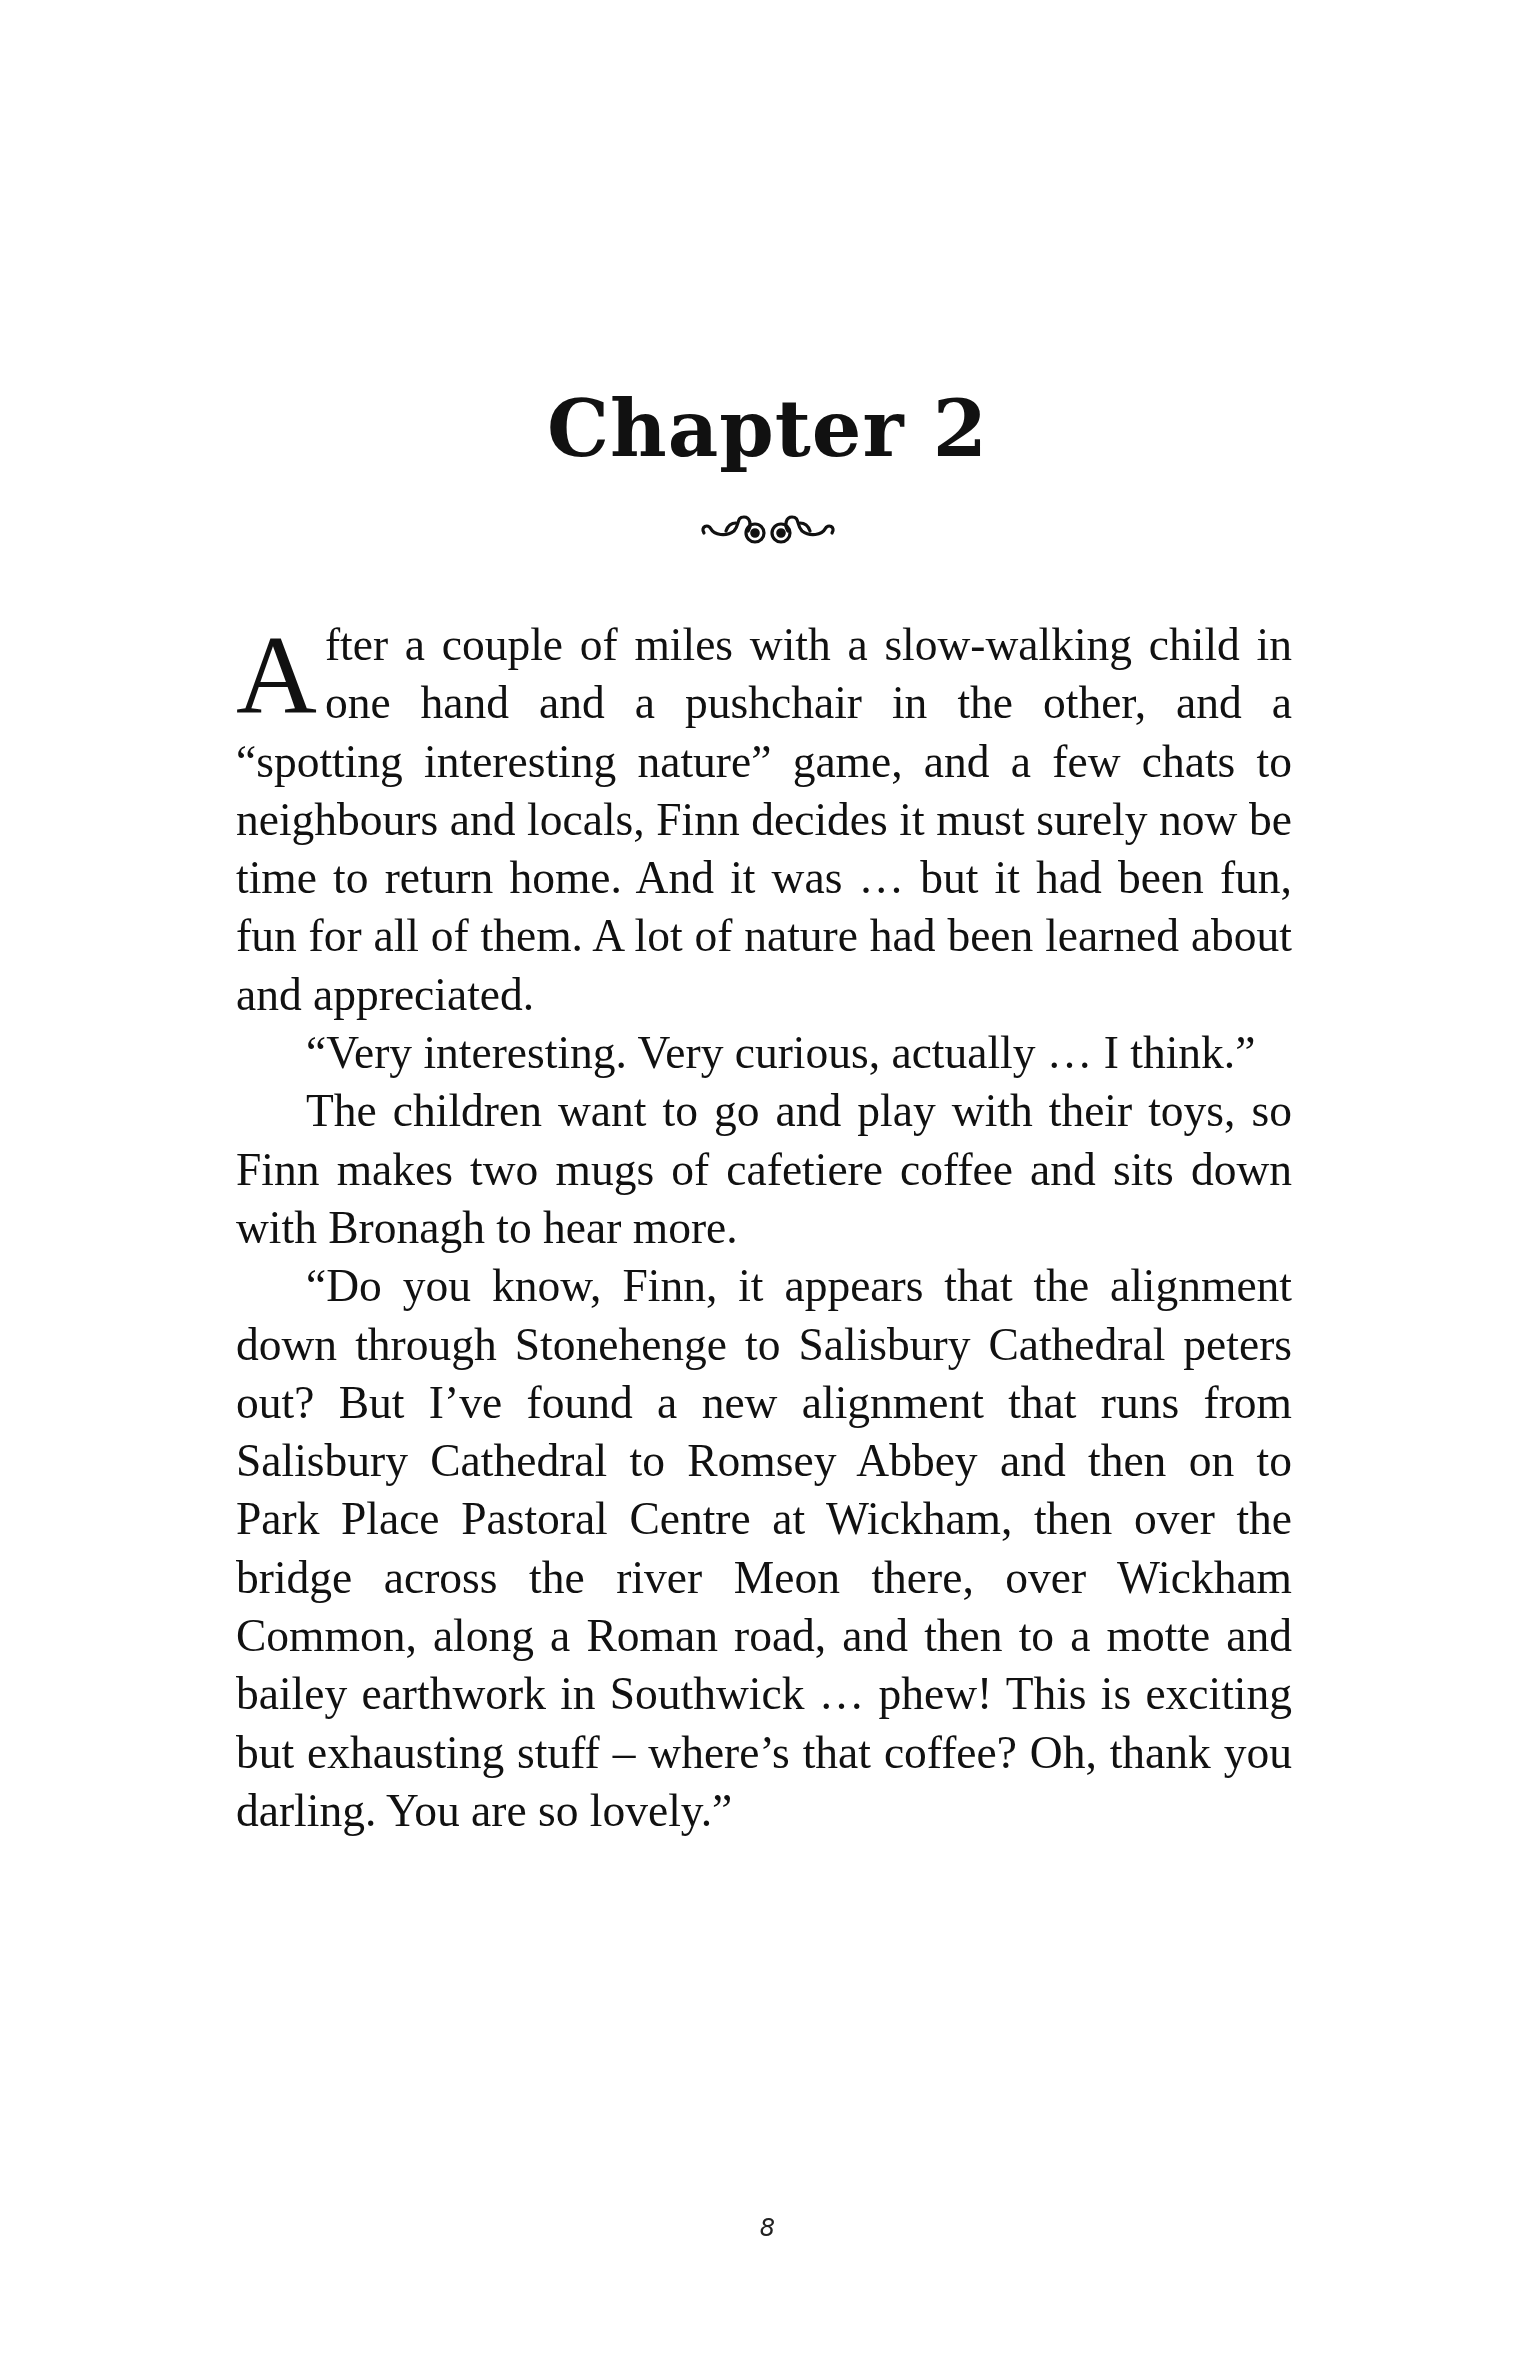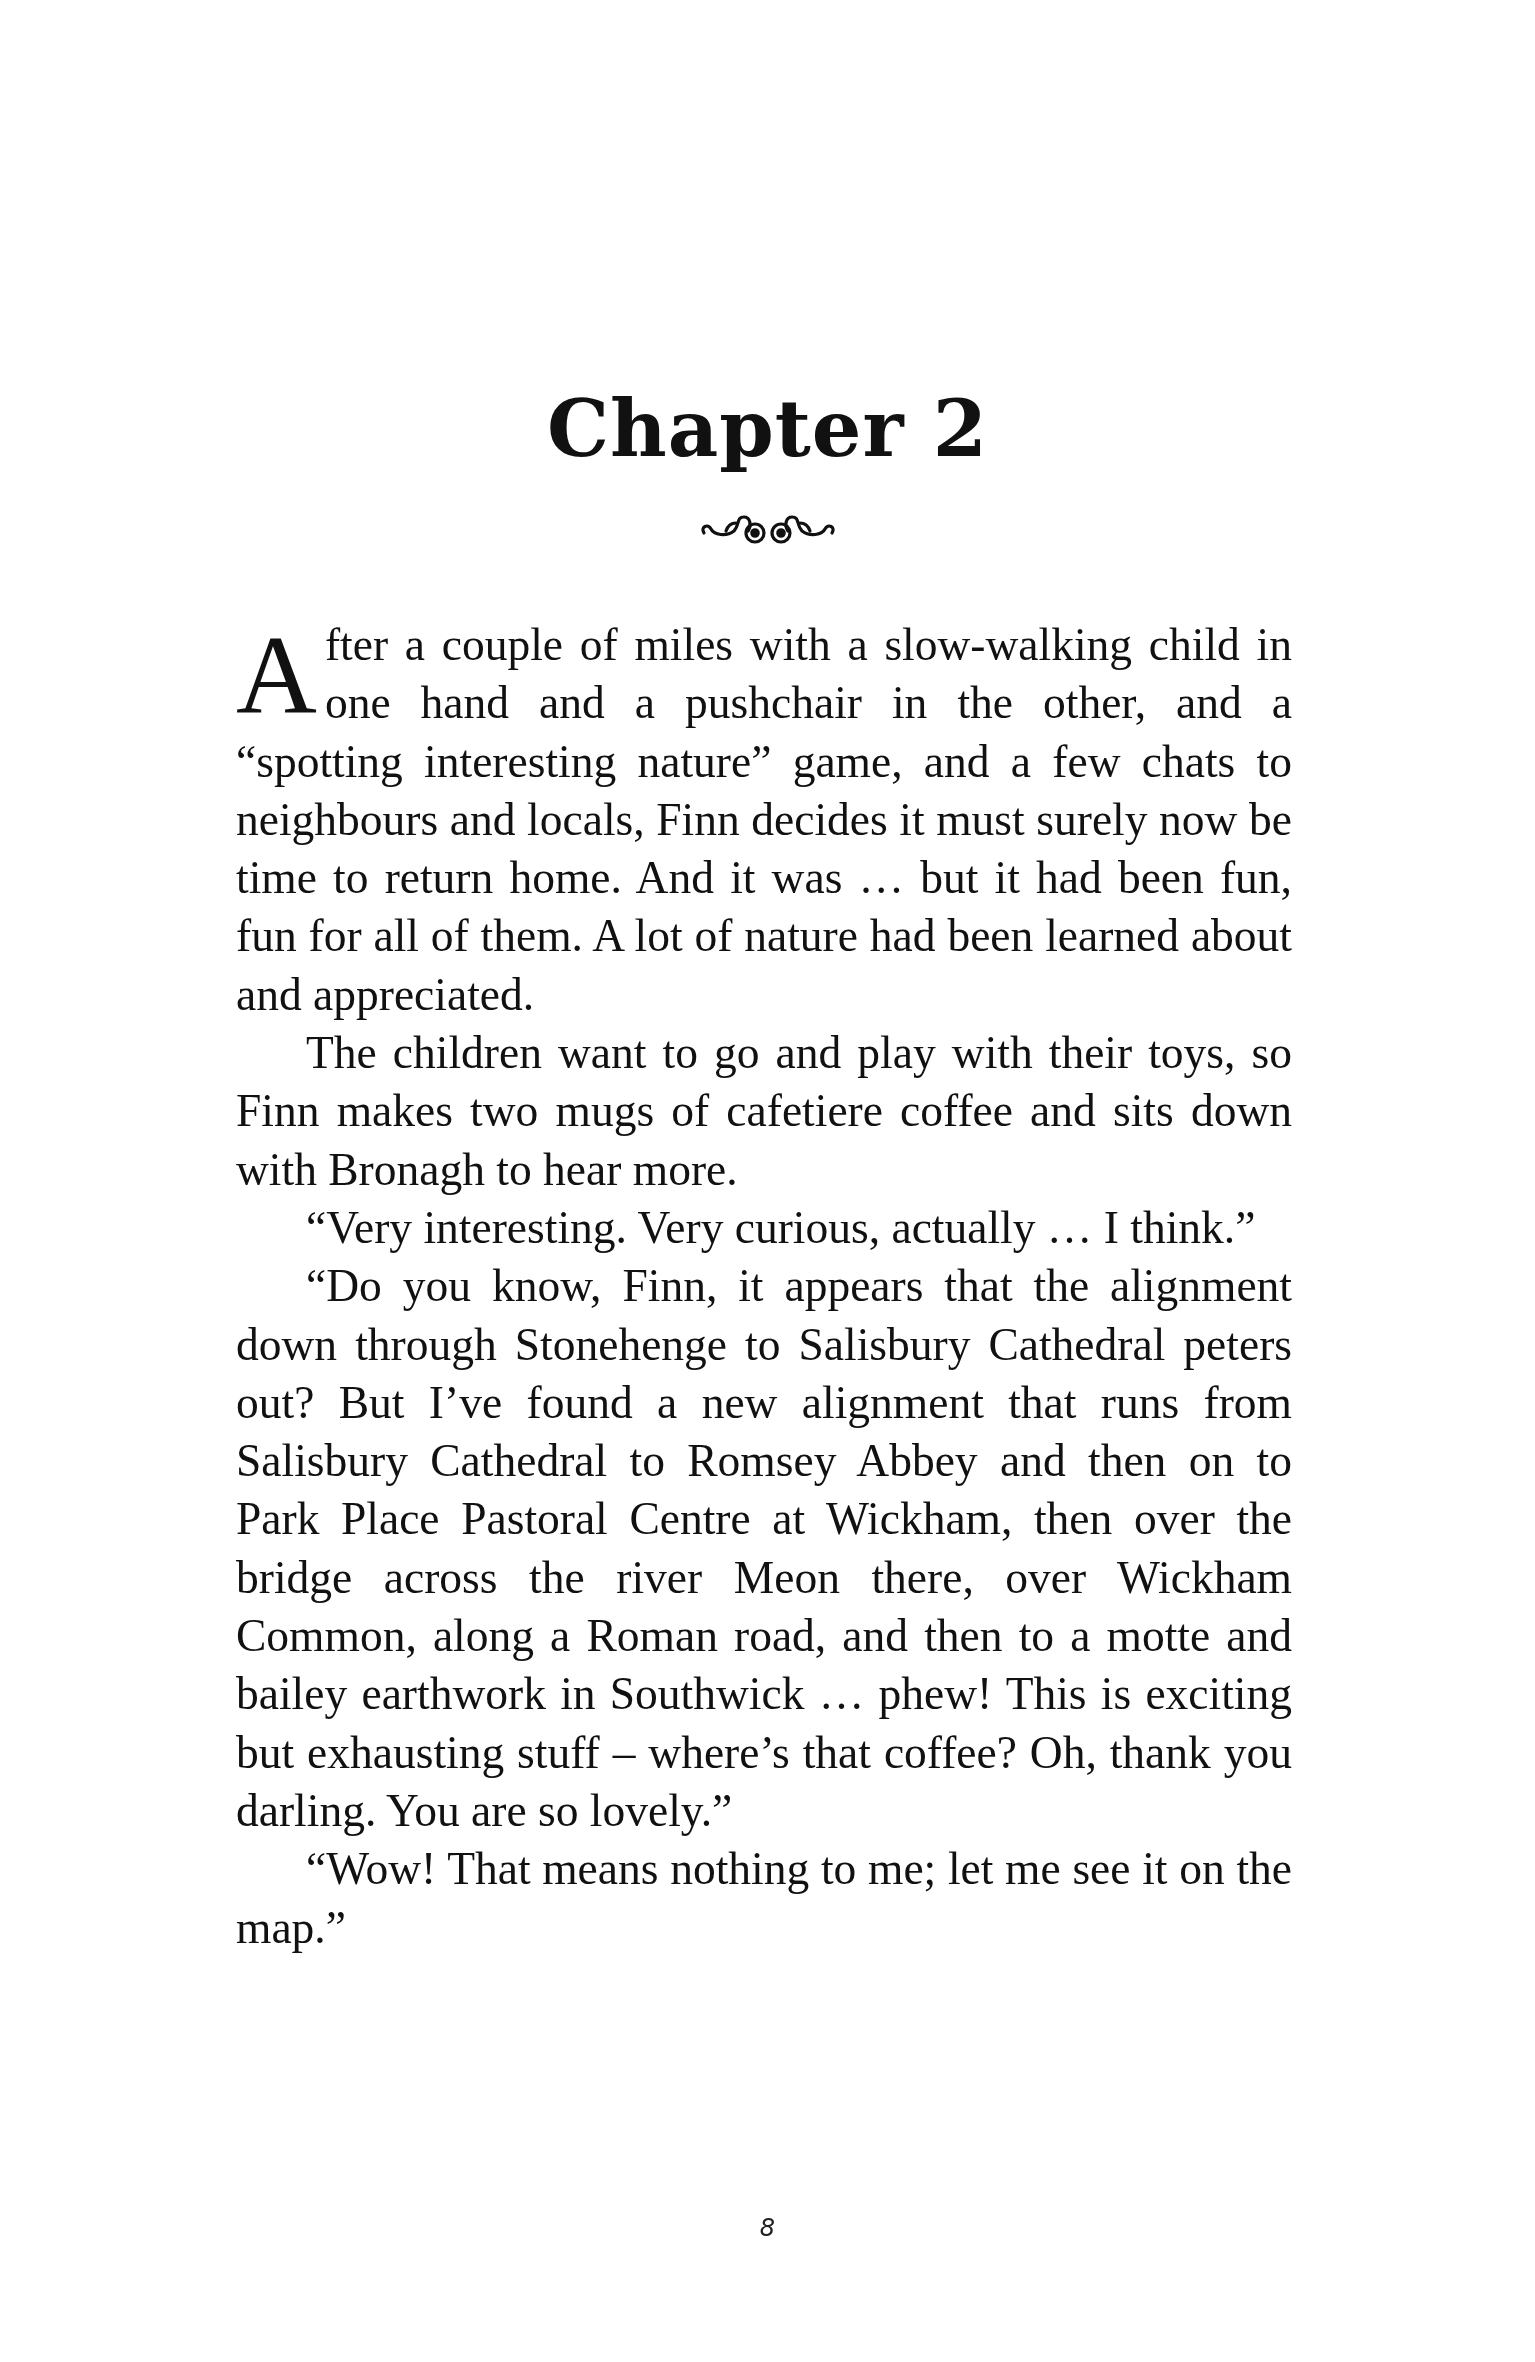--- a/index.html
+++ b/index.html
@@ -98,21 +98,20 @@
         <circle cx="83" cy="22" r="3.2" fill="#111"></circle>
         <path d="M134 22 C 138 16, 130 12, 127 18 C 124 24, 112 26, 104 20 C 98 14, 102 6, 94 6 C 88 6, 86 14, 90 20"></path>
         <path d="M28 20 C 30 14, 34 12, 38 12"></path>
         <path d="M112 20 C 110 14, 106 12, 102 12"></path>
       </g>
     </svg>
   </div>
 
   <div class="body-text">
     <p class="first"><span class="dropcap">A</span><span>fter a couple of miles with a slow-walking child in one hand and a pushchair in the other, and a “spotting interesting nature” game, and a few chats to neighbours and locals, Finn decides it must surely now be time to return home. And it was … but it had been fun, fun for all of them. A lot of nature had been learned about and appreciated.</span></p>
+    <p>“Very interesting. Very curious, actually … I think.”</p>
     <p>The children want to go and play with their toys, so Finn makes two mugs of cafetiere coffee and sits down with Bronagh to hear more.</p>
-    <p>“Very interesting. Very curious, actually … I think.”</p>
     <p>“Do you know, Finn, it appears that the alignment down through Stonehenge to Salisbury Cathedral peters out? But I’ve found a new alignment that runs from Salisbury Cathedral to Romsey Abbey and then on to Park Place Pastoral Centre at Wickham, then over the bridge across the river Meon there, over Wickham Common, along a Roman road, and then to a motte and bailey earthwork in Southwick … phew! This is exciting but exhausting stuff – where’s that coffee? Oh, thank you darling. You are so lovely.”</p>
-    <p>“Wow! That means nothing to me; let me see it on the map.”</p>
   </div>
 
   <div class="page-number">8</div>
 
 </div>
 
 </body></html>

